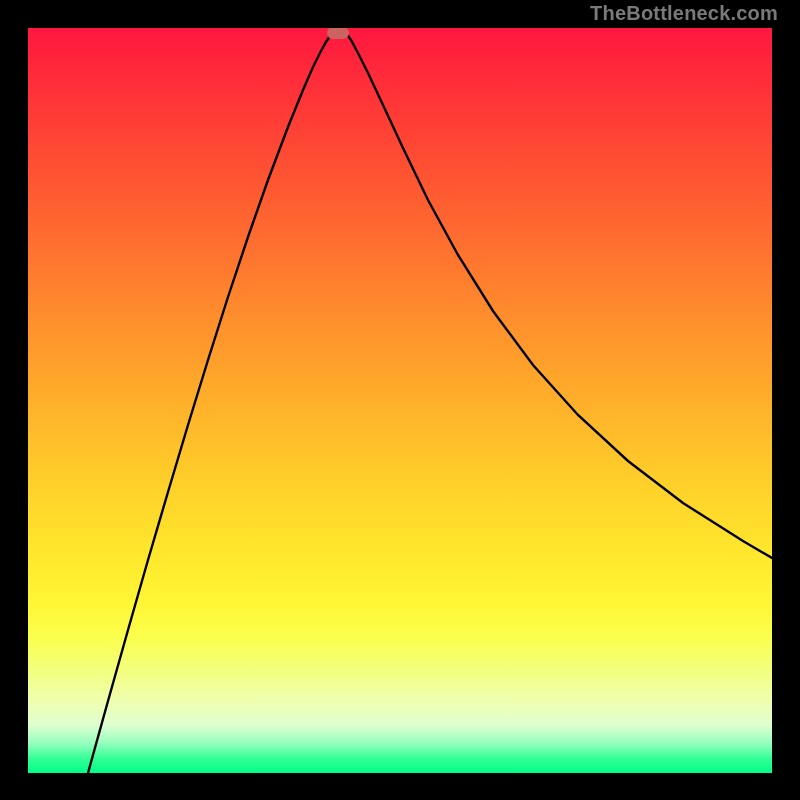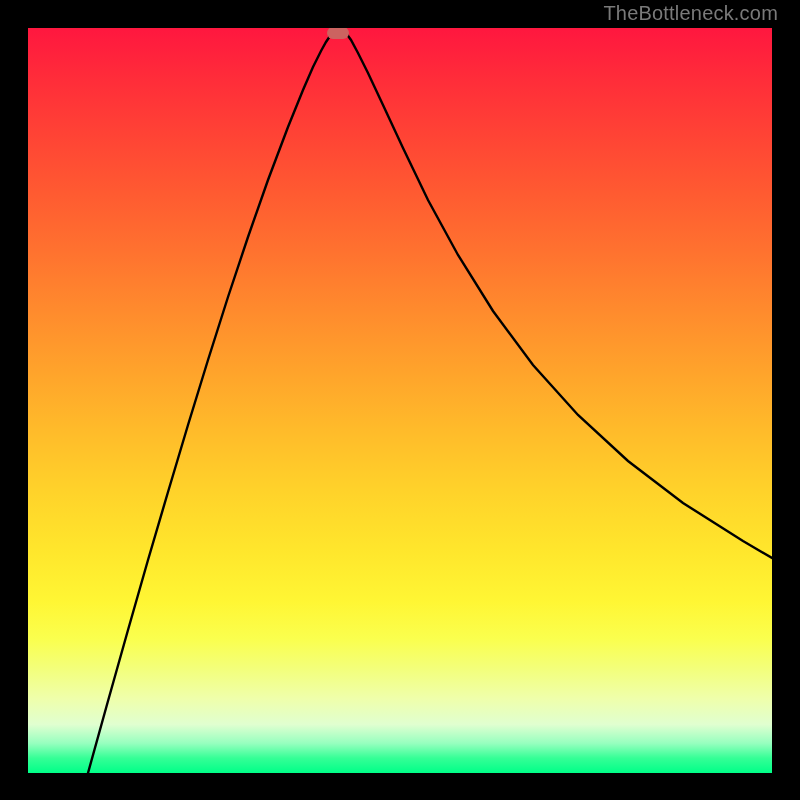--- a/index.html
+++ b/index.html
@@ -10,21 +10,21 @@
     position: relative;
     font-family: Arial, Helvetica, sans-serif;
     overflow: hidden;
   }
   .attribution {
     position: absolute;
     top: 2px;
     right: 22px;
     color: #7a7a7a;
     font-size: 20px;
-    font-weight: 400;
+    font-weight: 700;
     letter-spacing: 0.2px;
     z-index: 10;
   }
   .plot-area {
     position: absolute;
     left: 28px;
     top: 28px;
     width: 744px;
     height: 745px;
     overflow: hidden;

